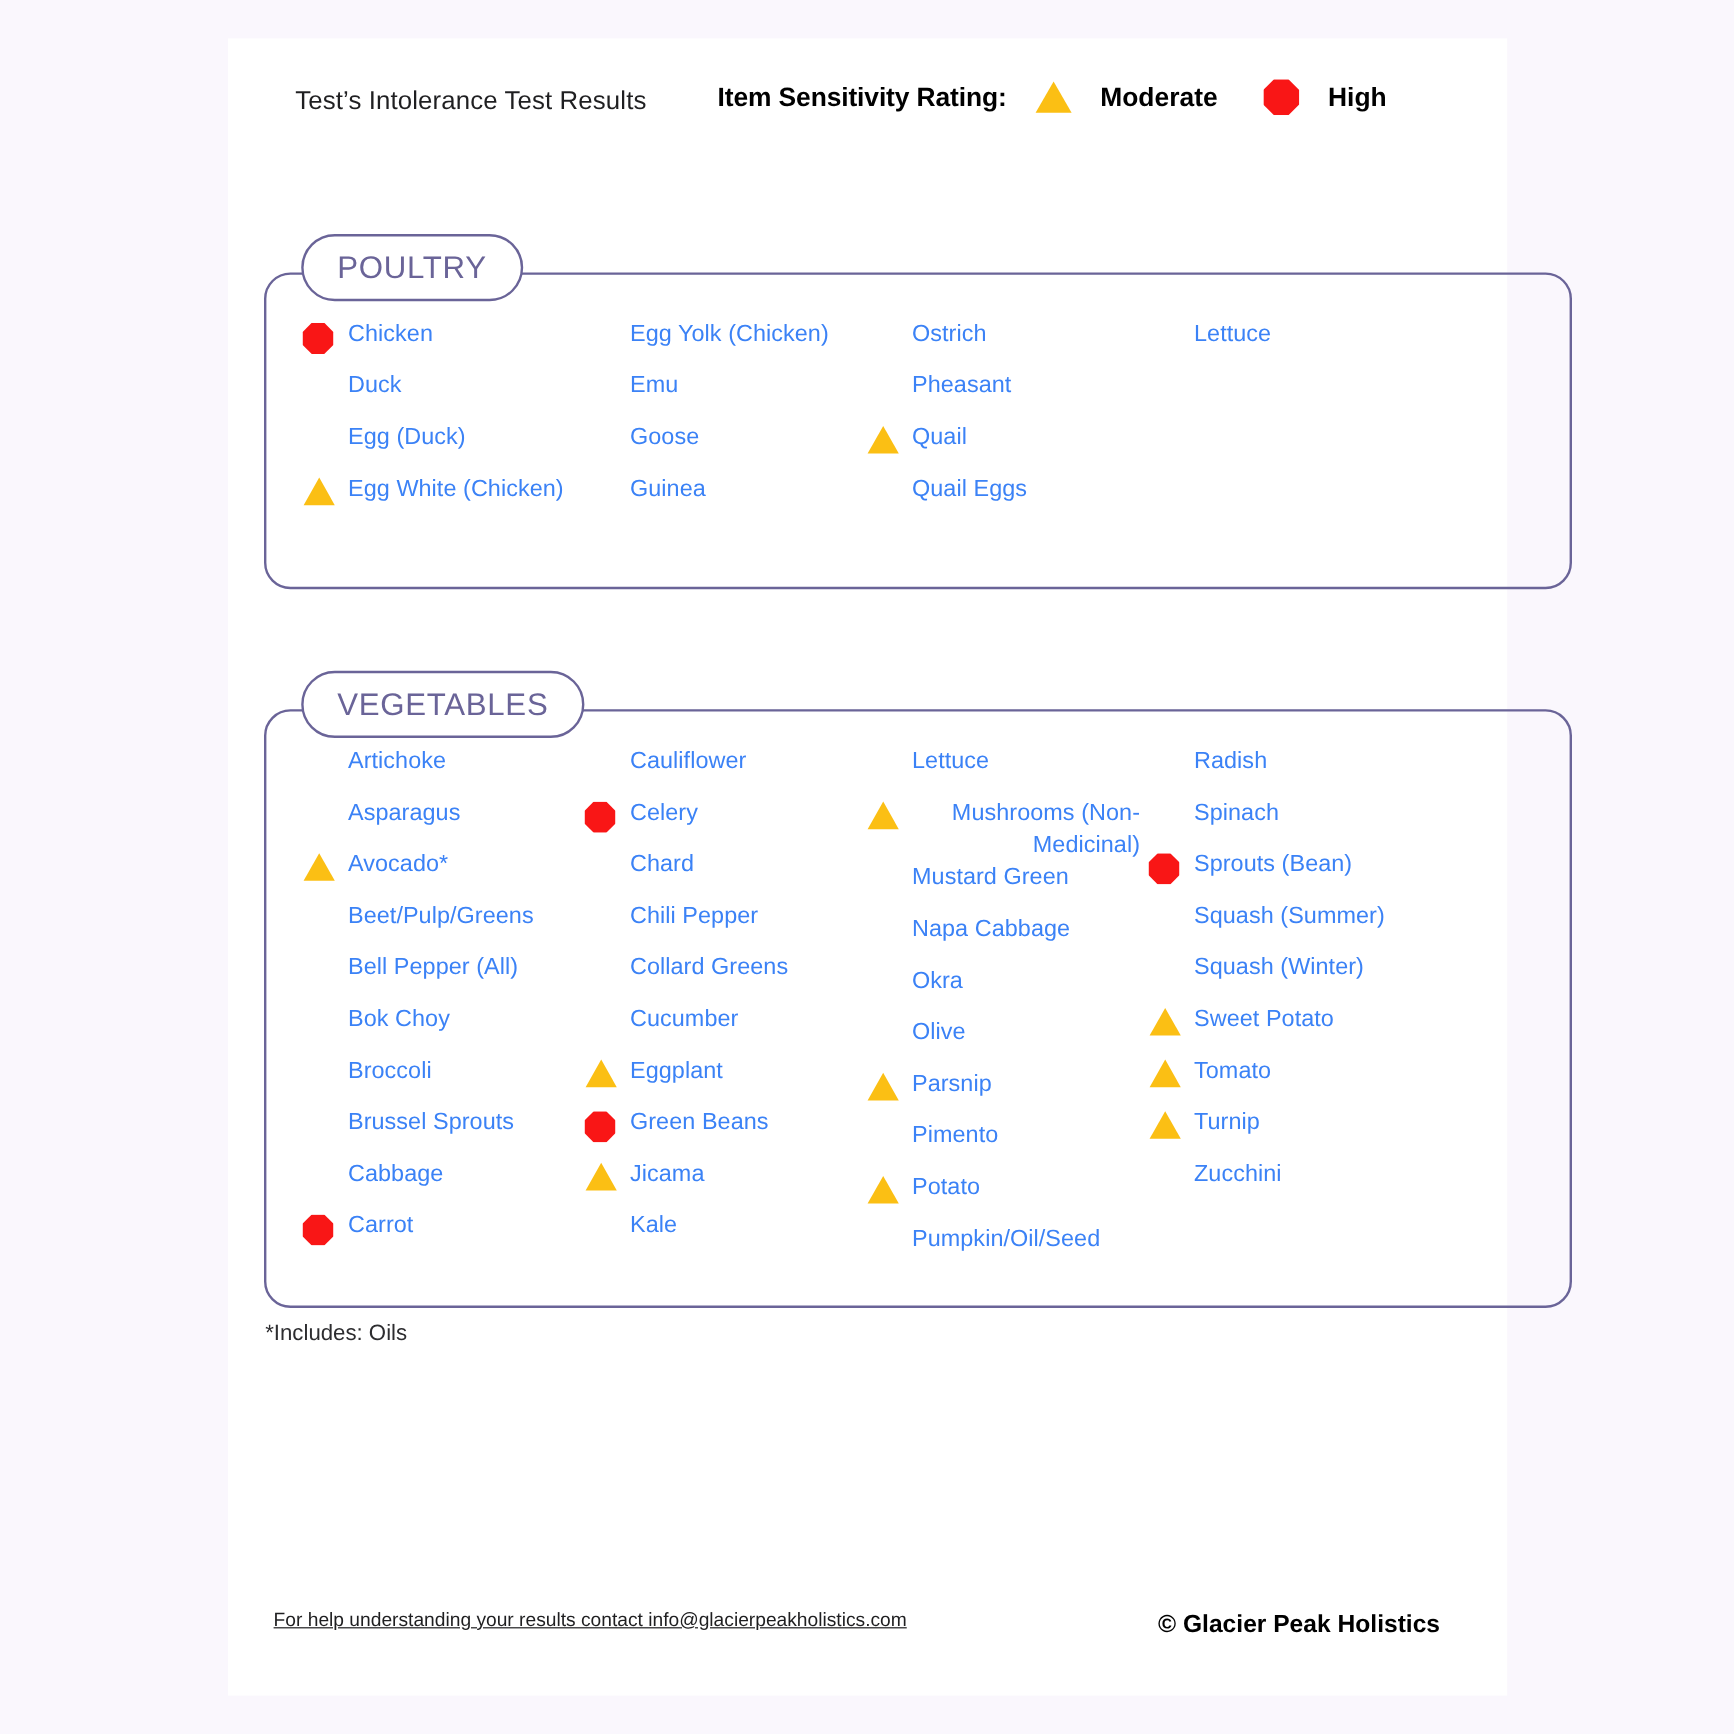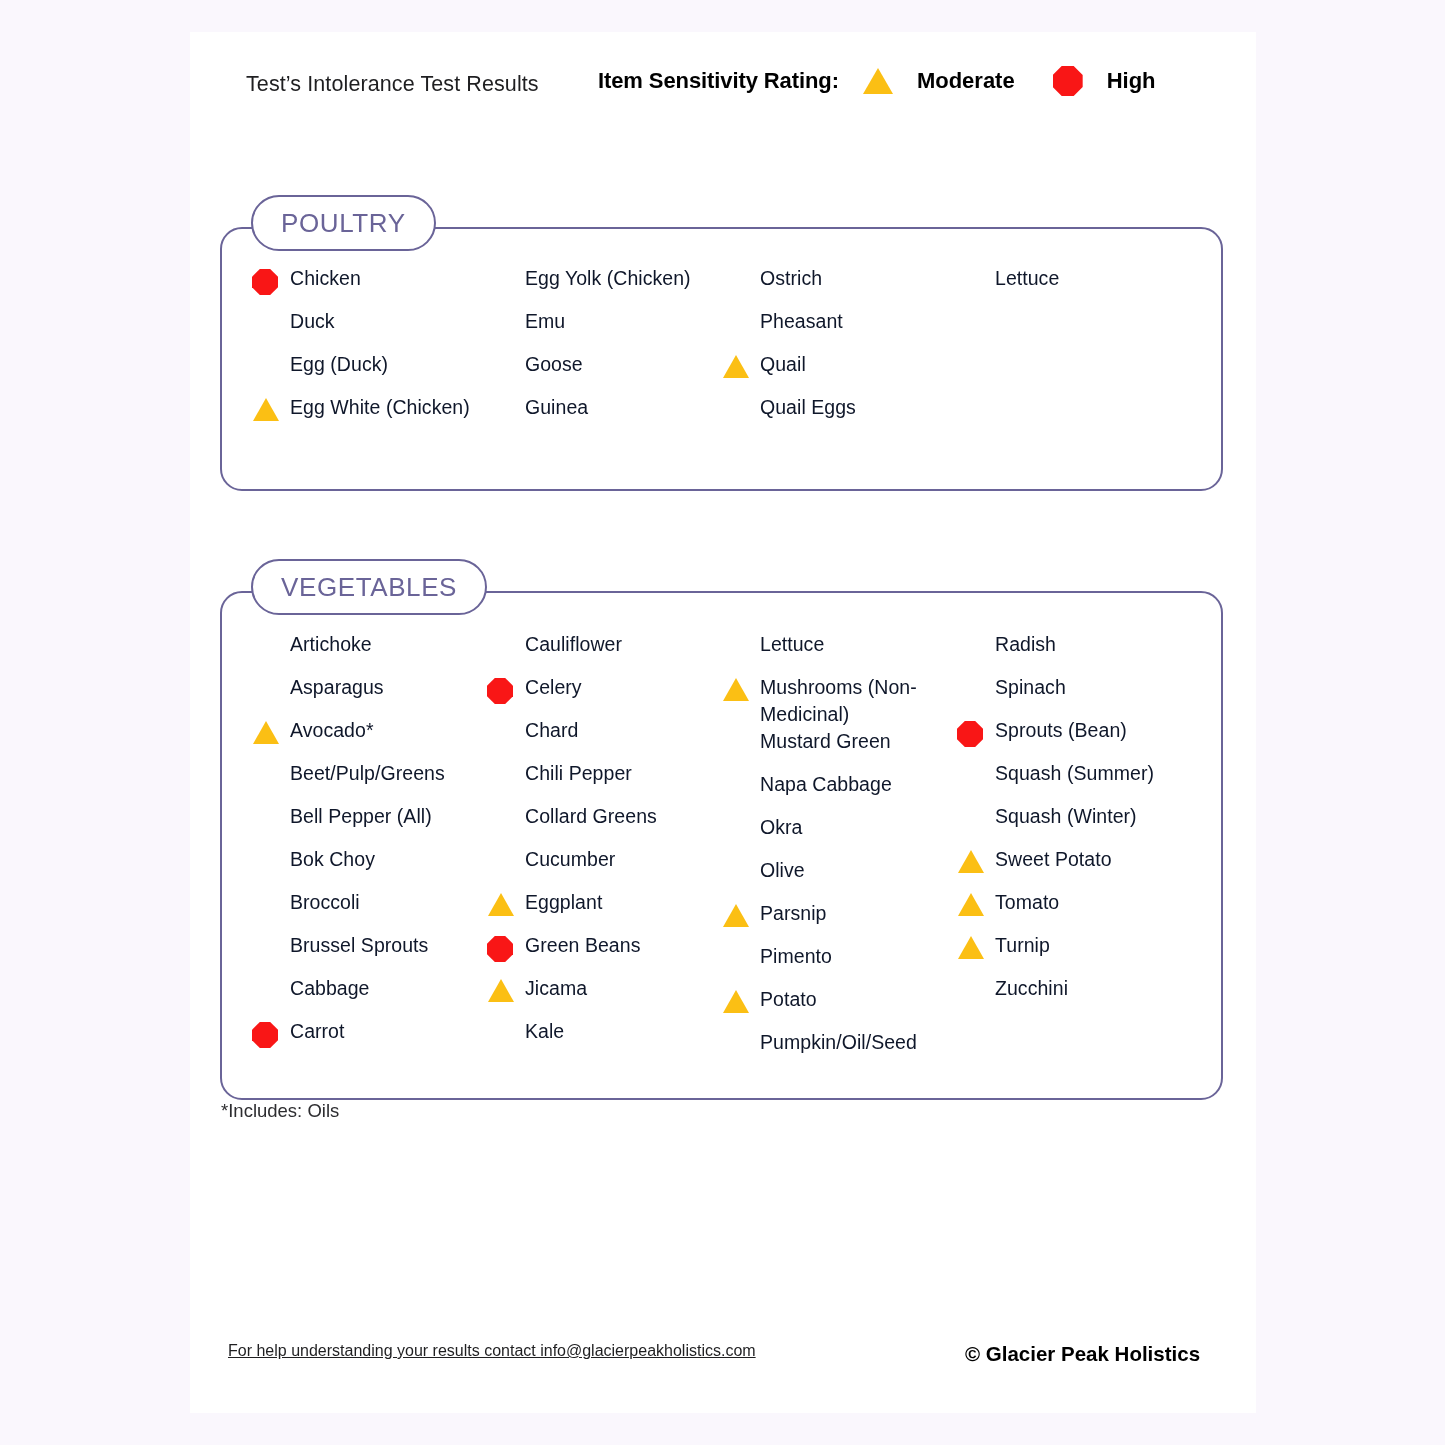--- a/index.html
+++ b/index.html
@@ -86,21 +86,21 @@
     clip-path: polygon(30% 0%, 70% 0%, 100% 30%, 100% 70%, 70% 100%, 30% 100%, 0% 70%, 0% 30%);
     flex: 0 0 auto;
   }
   .oct.lg { width: 30px; height: 30px; }
   .mk-none { width: 0; height: 0; flex: 0 0 auto; }
 
   
   .section {
     position: absolute;
     left: 30px;
-    width: 1003px;
+    width: 1090px;
     border: 2.2px solid #6A6498;
     border-radius: 22px;
   }
   .section-tab {
     position: absolute;
     left: 29px;
     top: -34px;
     height: 56px;
     padding: 0 28px;
     background: #FFFFFF;
@@ -132,34 +132,35 @@
   .item .mk-slot {
     width: 38px;
     flex: 0 0 38px;
     display: flex;
     justify-content: flex-start;
     padding-top: 4px;
   }
   .item .mk-slot .tri { margin-left: 1px; }
   .item-label {
     font-size: 19.5px;
-    color: #0f172a;
+    color: #3b82f6;
     line-height: 27px;
     letter-spacing: .05px;
     padding-top: 0px;
     max-width: 190px;
+    text-align: right;
   }
 
   #poultry { top: 195px; }
   #poultry .cols { padding-top: 36px; padding-bottom: 52px; }
   #poultry .col { width: 235px; }
   #poultry .item { min-height: 43px; }
 
   #vegetables { top: 525px; margin-top: 34px; }
-  #vegetables .cols { padding-top: 38px; padding-bottom: 26px; }
+  #vegetables .cols { padding-top: 28px; padding-bottom: 26px; }
 
   
   .footnote {
     position: absolute;
     left: 31px;
     top: 1068px;
     font-size: 18.5px;
     color: #2D2D30;
   }
   .footer {

